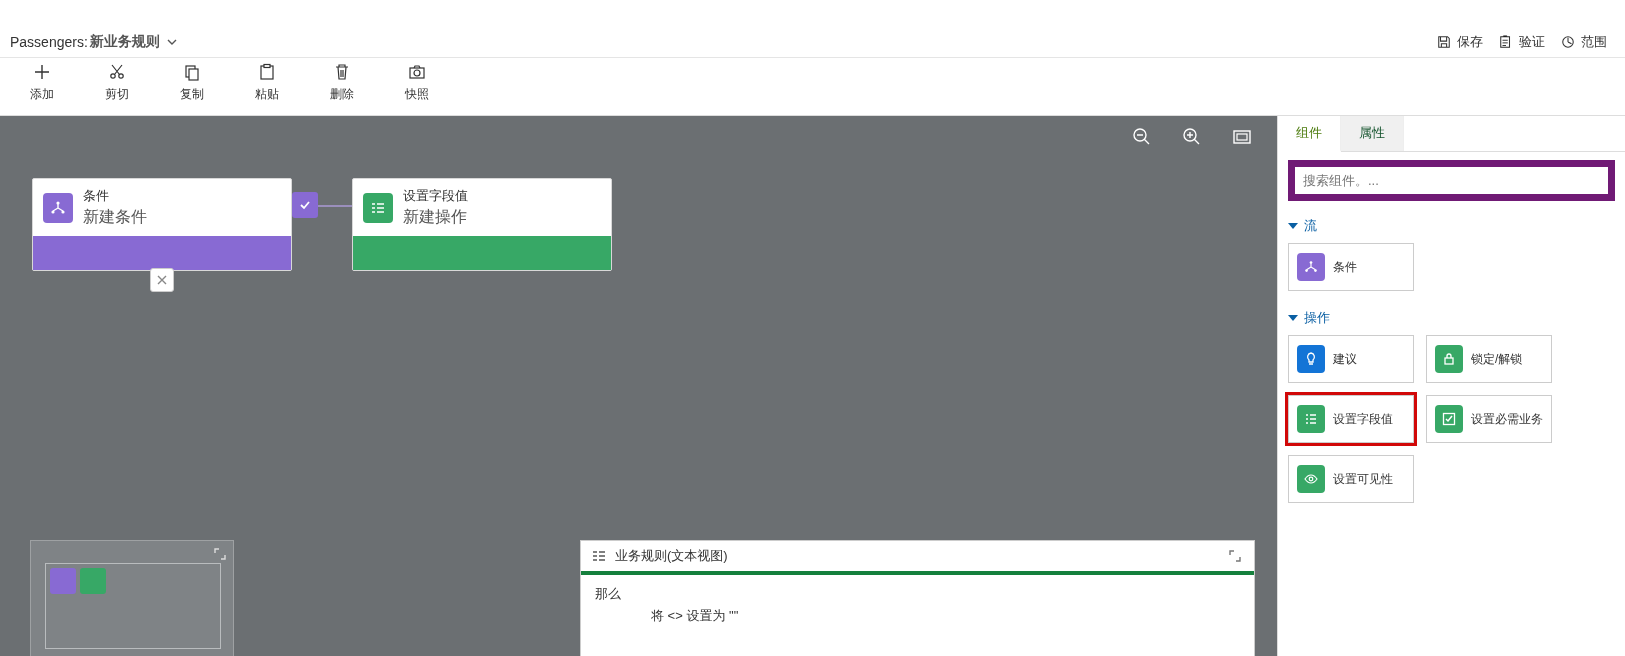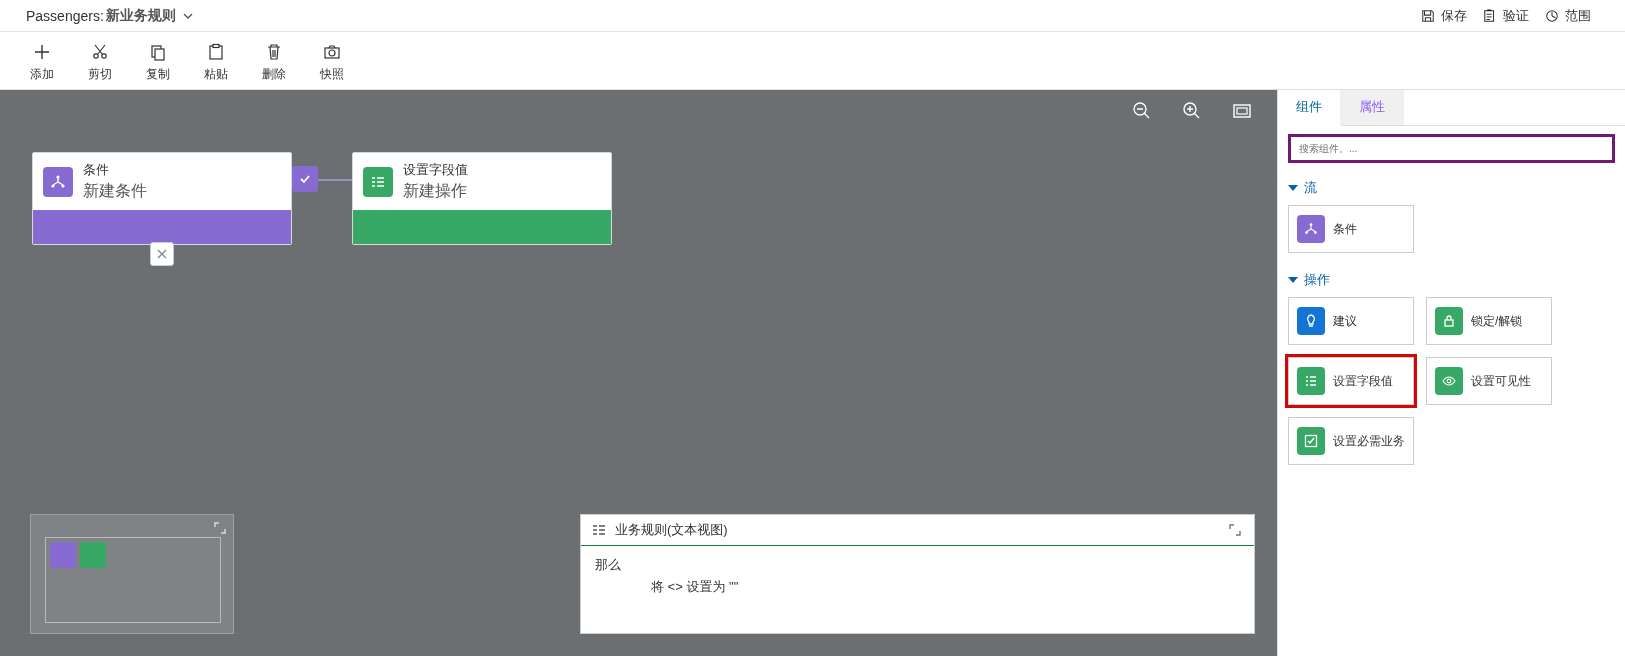--- a/index.html
+++ b/index.html
@@ -1,28 +1,28 @@
 <!DOCTYPE html>
 <html><head>
 <meta charset="utf-8">
 <style>
   * { box-sizing: border-box; margin: 0; padding: 0; font-family: "Segoe UI", "Microsoft YaHei", sans-serif; }
   body { width: 1625px; height: 656px; overflow: hidden; background: #fff; color: #333; font-size: 13px; }
 
   
-  .titlebar { height: 32px; display: flex; align-items: center; padding: 0 26px; border-bottom: 1px solid #e5e5e5; }
+  .titlebar { height: 32px; display: flex; align-items: center; padding: 0 10px; border-bottom: 1px solid #e5e5e5; margin-top: 26px; }
   .titlebar .entity { font-size: 14px; }
   .titlebar .rule   { font-size: 14px; color: #555; margin-left: 2px; font-weight: bold; }
   .titlebar .chev   { margin-left: 6px; color: #555; }
   .titlebar .spacer { flex: 1; }
   .titlebar .action { display: flex; align-items: center; gap: 6px; padding: 4px 8px; color: #333; cursor: pointer; }
   .titlebar .action .ico { width: 14px; height: 14px; display:inline-flex; align-items:center; justify-content:center; }
 
   
-  .toolbar { height: 58px; display: flex; align-items: center; gap: 34px; padding: 4px 30px 0; border-bottom: 1px solid #ddd; }
+  .toolbar { height: 58px; display: flex; align-items: flex-start; gap: 51px; padding: 4px 30px 0; border-bottom: 1px solid #ddd; }
   .tool { display: flex; flex-direction: column; align-items: center; gap: 4px; cursor: pointer; color: #333; }
   .tool .ico { width: 20px; height: 20px; display:inline-flex; align-items:center; justify-content:center; }
   .tool span.lbl { font-size: 12px; }
 
   
   .split { display: flex; height: calc(656px - 32px - 58px); }
   .canvaswrap { position: relative; flex: 1; background: #6b6f72; padding: 14px 0 0 14px; overflow:hidden; }
   .sidepanel { width: 348px; border-left: 1px solid #ddd; background: #fff; display:flex; flex-direction:column; }
 
   
@@ -49,34 +49,34 @@
   
   .minimap { position:absolute; left: 30px; bottom: 22px; width: 204px; height: 120px; background:#7f8386; border:1px solid #9ea1a3; }
   .minimap .maxbtn { position:absolute; top:4px; right:4px; width:18px; height:18px; color:#ddd; display:flex; align-items:center; justify-content:center; cursor:pointer; }
   .minimap .mmview { position:absolute; left:14px; top:22px; width:176px; height:86px; border:1px solid #b9bcbe; }
   .minimap .mmnode { position:absolute; width:26px; height:26px; border-radius:3px; }
   .minimap .mmnode.p { left:4px; top:4px; background:#886ad3; }
   .minimap .mmnode.g { left:34px; top:4px; background:#37a866; }
 
   
   .textview { position:absolute; left: 580px; right: 22px; bottom: 22px; height: 120px; background:#fff; border:1px solid #ccc; display:flex; flex-direction:column; }
-  .textview .tvhdr { display:flex; align-items:center; gap:8px; padding:6px 10px; border-bottom:1px solid #15803d; }
+  .textview .tvhdr { display:flex; align-items:center; gap:8px; padding:6px 10px; border-bottom:4px solid #15803d; }
   .textview .tvhdr .spacer { flex:1; }
   .textview .tvhdr .max { width:18px; height:18px; color:#777; cursor:pointer; display:flex; align-items:center; justify-content:center; }
   .textview .tvbody { padding: 8px 14px; font-size: 13px; color:#333; }
   .textview .tvbody .kw { margin-top:2px; }
   .textview .tvbody .indent { margin-left: 56px; margin-top:4px; margin-bottom:4px; color:#333; }
 
   
   .tabs { display:flex; border-bottom:1px solid #ddd; }
-  .tab { padding:8px 18px; font-size:13px; color:#8b5cf6; cursor:pointer; border-right:1px solid #eee; }
-  .tab.active { background:#fff; color:#0369a1; border-bottom:2px solid #fff; margin-bottom:-1px; }
+  .tab { padding:8px 18px; font-size:13px; color:#14532d; cursor:pointer; border-right:1px solid #eee; }
+  .tab.active { background:#fff; color:#4d7c0f; border-bottom:2px solid #fff; margin-bottom:-1px; }
   .tab.inactive { background:#f0f0f0; }
   .searchrow { padding: 8px 10px; }
-  .searchrow input { width:100%; padding:6px 8px; border:3px solid #701a75; font-size:10px; font-family:inherit; }
+  .searchrow input { width:100%; padding:6px 8px; border:7px solid #701a75; font-size:13px; font-family:inherit; }
   .section { padding: 2px 10px 10px; }
   .secthdr { display:flex; align-items:center; gap:6px; color:#0a5fa3; font-size:13px; margin:6px 0 8px; cursor:pointer; }
   .secthdr .tri { display:inline-block; width:0; height:0; border-left:5px solid transparent; border-right:5px solid transparent; border-top:6px solid #0a5fa3; transform:rotate(0deg); }
   .tilegrid { display:flex; flex-wrap:wrap; gap:12px; }
   .tile { width: 126px; height: 48px; border:1px solid #ccc; background:#fff; display:flex; align-items:center; gap:8px; padding:0 8px; cursor:pointer; }
   .tile .ticon { width:28px; height:28px; border-radius:4px; display:flex; align-items:center; justify-content:center; color:#fff; flex-shrink:0; }
   .tile .tlabel { font-size:12px; color:#333; line-height:1.2; }
   .tile.highlight { outline: 3px solid #d10808; outline-offset: 0; }
   .blue { background:#1374d6; }
 
@@ -341,31 +341,31 @@
           <div class="ticon green">
             <svg width="16" height="16" viewBox="0 0 16 16">
                 <path d="M3 4h2M3 8h2M3 12h2 M7 4h6M7 8h6M7 12h6" stroke="#fff" stroke-width="1.5"></path>
               </svg>
           </div>
           <div class="tlabel">设置字段值</div>
         </div>
         <div class="tile">
           <div class="ticon green">
             <svg width="16" height="16" viewBox="0 0 16 16">
+                <rect x="2.5" y="2.5" width="11" height="11" fill="none" stroke="#fff" stroke-width="1.3"></rect>
+                <path d="M5 8l2 2 4-5" fill="none" stroke="#fff" stroke-width="1.5"></path>
+              </svg>
+          </div>
+          <div class="tlabel">设置必需业务</div>
+        </div>
+        <div class="tile">
+          <div class="ticon green">
+            <svg width="16" height="16" viewBox="0 0 16 16">
                 <path d="M2 8c2-3 4-4 6-4s4 1 6 4c-2 3-4 4-6 4s-4-1-6-4z" fill="none" stroke="#fff" stroke-width="1.2"></path>
                 <circle cx="8" cy="8" r="1.8" fill="none" stroke="#fff" stroke-width="1.2"></circle>
               </svg>
           </div>
           <div class="tlabel">设置可见性</div>
         </div>
-        <div class="tile">
-          <div class="ticon green">
-            <svg width="16" height="16" viewBox="0 0 16 16">
-                <rect x="2.5" y="2.5" width="11" height="11" fill="none" stroke="#fff" stroke-width="1.3"></rect>
-                <path d="M5 8l2 2 4-5" fill="none" stroke="#fff" stroke-width="1.5"></path>
-              </svg>
-          </div>
-          <div class="tlabel">设置必需业务</div>
-        </div>
       </div>
     </div>
   </div>
 </div>
 
 </body></html>

